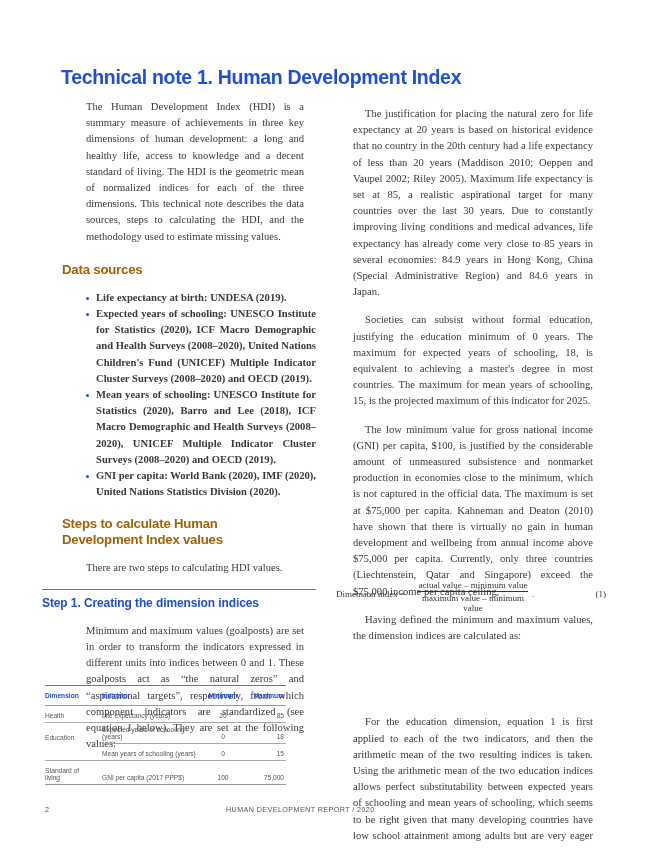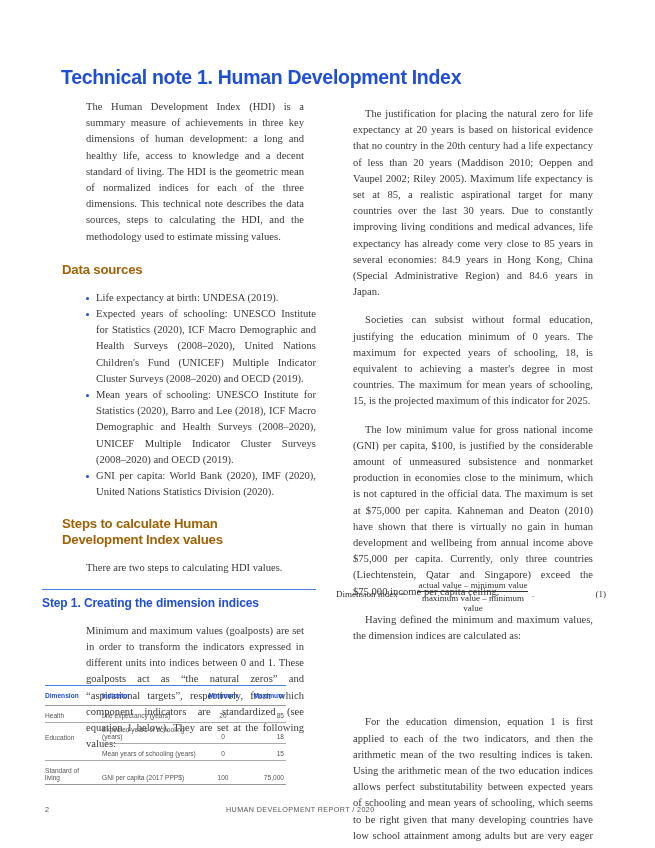--- a/index.html
+++ b/index.html
@@ -12,21 +12,21 @@
   .col { position: absolute; font-family: "Liberation Serif", serif; font-size: 10.6px; line-height: 16.2px; color: #3a3a3a; }
   .col-left { left: 62px; top: 87px; width: 254px; }
   .col-right { left: 341px; top: 94px; width: 264px; }
   .p { margin: 12px; text-align: justify; }
   .p.indent { text-indent: 12px; }
   .p.intro { margin-left: 24px; }
   .h2 {
     font-family: "Liberation Sans", sans-serif; font-weight: bold; color: #a16207;
     font-size: 13.2px; line-height: 16px; margin: 0; letter-spacing: -0.2px;
   }
-  .bullets { list-style: none; padding: 0; margin: 0 0 0 24px; }
+  .bullets { list-style: none; padding: 0; margin: 0 0 0 24px; font-weight: bold; }
   .bullets li { position: relative; padding-left: 10px; text-align: justify; }
   .bullets li::before {
     content: ""; position: absolute; left: 0; top: 7px; width: 3px; height: 3px;
     border-radius: 50%; background: #1f4fd6;
   }
   .step-rule { border: none; border-top: 1.3px solid #4a7be0; margin: 0; }
   .h3 {
     font-family: "Liberation Sans", sans-serif; font-weight: bold; color: #1f4fd6;
     font-size: 12px; margin: 0; letter-spacing: -0.1px;
   }

